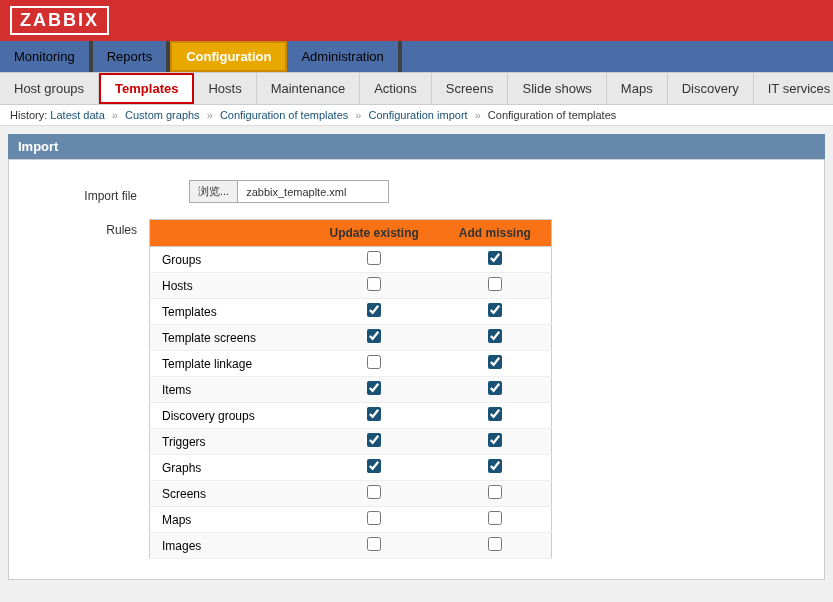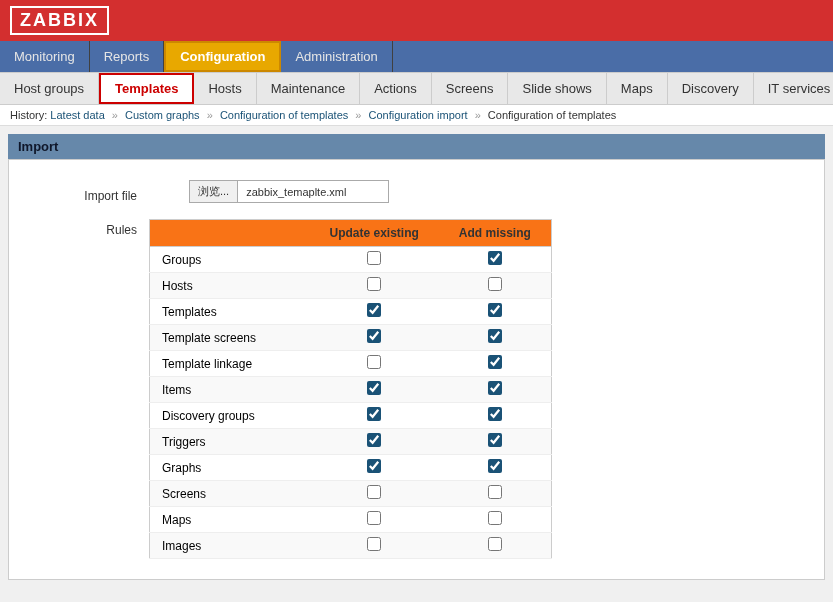--- a/index.html
+++ b/index.html
@@ -6,33 +6,33 @@
     body { font-family: Arial, sans-serif; font-size: 12px; background: #f0f0f0; width: 833px; }
 
     
     #header { background: #d32f2f; padding: 6px 10px; display: flex; align-items: center; }
     #logo { background: #d32f2f; border: 2px solid white; color: white; font-size: 18px; font-weight: bold; padding: 2px 8px; letter-spacing: 2px; }
 
     
     .nav-bar { display: flex; align-items: stretch; background: #e8e8e8; border-bottom: 1px solid #ccc; }
     .nav-bar.primary { background: #4a6da7; }
     .nav-item { padding: 6px 14px; cursor: pointer; font-size: 13px; color: #333; border-right: 1px solid #ccc; white-space: nowrap; display: flex; align-items: center; }
-    .nav-bar.primary .nav-item { color: #e5e5e5; border-right: 1px solid #404040; }
+    .nav-bar.primary .nav-item { color: #000000; border-right: 4px solid #404040; }
     .nav-item.active { background: white; color: #333; font-weight: bold; }
     .nav-bar.primary .nav-item.active { background: #e8a800; color: white; border: 2px solid #cc8800; }
     .nav-bar.secondary .nav-item { background: #e8e8e8; color: #333; }
     .nav-bar.secondary .nav-item.active { background: white; border: 2px solid #cc0000; color: #cc0000; font-weight: bold; }
 
     
     .breadcrumb { padding: 4px 10px; font-size: 11px; color: #333; background: white; border-bottom: 1px solid #ddd; }
     .breadcrumb a { color: #1a5276; text-decoration: none; }
     .breadcrumb .sep { margin: 0 4px; color: #999; }
 
     
-    .page-title { background: #6688aa; color: #0f172a; padding: 5px 10px; font-size: 13px; font-weight: bold; margin: 8px 8px 0 8px; }
+    .page-title { background: #6688aa; color: #ffffff; padding: 5px 10px; font-size: 13px; font-weight: bold; margin: 8px 8px 0 8px; }
 
     
     .main-content { background: white; margin: 0 8px 8px 8px; padding: 20px; border: 1px solid #ccc; }
 
     
     .form-row { display: flex; align-items: flex-end; margin-bottom: 16px; gap: 40px; }
     .form-label { width: 120px; text-align: right; padding-right: 12px; color: #333; font-size: 12px; }
 
     
     .file-input-wrapper { display: flex; align-items: center; border: 1px solid #aaa; background: white; }

